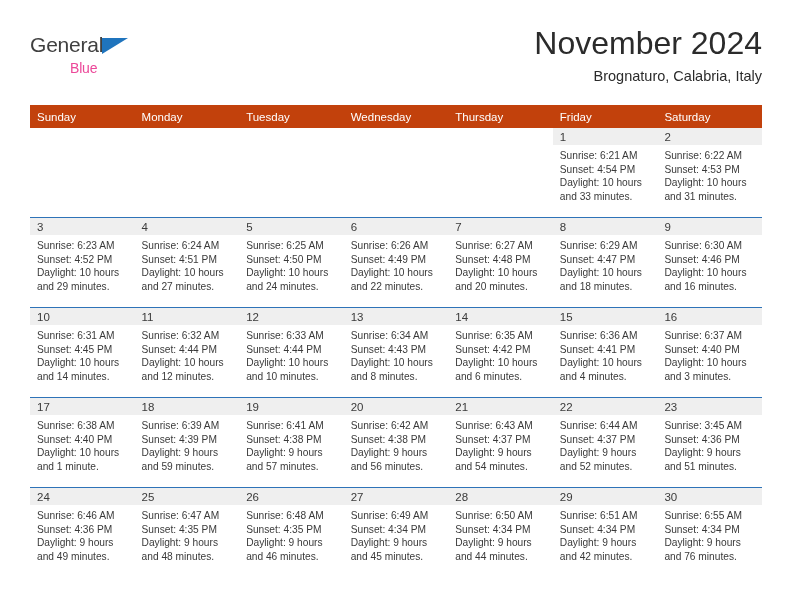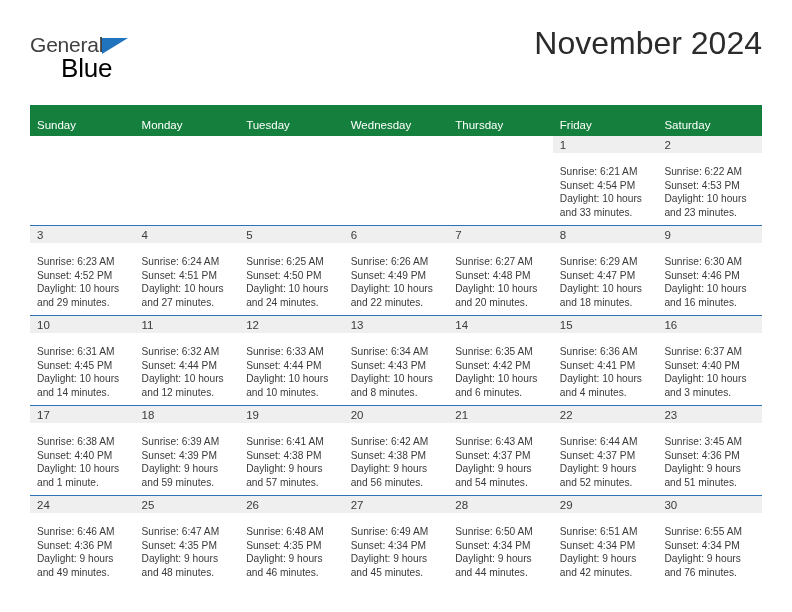--- a/index.html
+++ b/index.html
@@ -48,24 +48,24 @@
     position: absolute;
     left: 72px;
     top: 4px;
     width: 0;
     height: 0;
     border-left: 26px solid #1f74bd;
     border-bottom: 16px solid transparent;
   }
   .logo-row2 {
     margin-top: 1px;
-    margin-left: 31px;
-    font-size: 26px;
+    margin-left: 40px;
+    font-size: 14px;
     line-height: 22px;
-    color: #000000;
+    color: #ec4899;
     letter-spacing: -0.2px;
   }
 
   .title-block {
     position: absolute;
     right: 0;
     top: 0;
     text-align: right;
   }
   .cal-title {
@@ -86,26 +86,26 @@
   
   .calendar {
     position: absolute;
     left: 30px;
     top: 105px;
     width: 732px;
     border-collapse: collapse;
     table-layout: fixed;
   }
   .calendar th {
-    background: #15803d;
+    background: #c2410c;
     color: #ffffff;
     font-size: 11.5px;
     font-weight: normal;
     text-align: left;
-    padding: 13px 0 5px 7px;
+    padding: 5px 0 5px 7px;
     height: 13px;
     border: none;
   }
   .week-row > td {
     vertical-align: top;
     padding: 0;
     border: none;
     border-top: 1px solid #2e73b8;
     height: 89px;
   }
@@ -125,21 +125,21 @@
   }
   .daynum-bar {
     height: 17px;
     padding: 2px 0 0 7px;
     box-sizing: border-box;
     font-size: 11.5px;
     line-height: 14px;
     color: #3a3a3a;
   }
   .cell-body {
-    padding: 12px 6px 0 7px;
+    padding: 4px 6px 0 7px;
     font-size: 10.2px;
     line-height: 13.6px;
     color: #3a3a3a;
   }
   .cell-body div {
     white-space: normal;
   }
 </style>
 </head>
 <body>
@@ -151,20 +151,21 @@
     <div class="logo">
       <div class="logo-row1">
         <span>General</span>
         <span class="logo-tri"></span>
       </div>
       <div class="logo-row2">Blue</div>
     </div>
 
     <div class="title-block">
       <div class="cal-title">November 2024</div>
+      <div class="cal-subtitle">Brognaturo, Calabria, Italy</div>
     </div>
 
   </div>
 
   <table class="calendar">
     <thead>
       <tr>
         <th>Sunday</th>
         <th>Monday</th>
         <th>Tuesday</th>
@@ -212,21 +213,21 @@
               </div>
             </div>
           </td>
           <td>
             <div class="cell shaded">
               <div class="daynum-bar">2</div>
               <div class="cell-body">
                 <div>Sunrise: 6:22 AM</div>
                 <div>Sunset: 4:53 PM</div>
                 <div>Daylight: 10 hours</div>
-                <div>and 23 minutes.</div>
+                <div>and 31 minutes.</div>
               </div>
             </div>
           </td>
         </tr>
         <tr class="week-row">
           <td>
             <div class="cell shaded">
               <div class="daynum-bar">3</div>
               <div class="cell-body">
                 <div>Sunrise: 6:23 AM</div>

